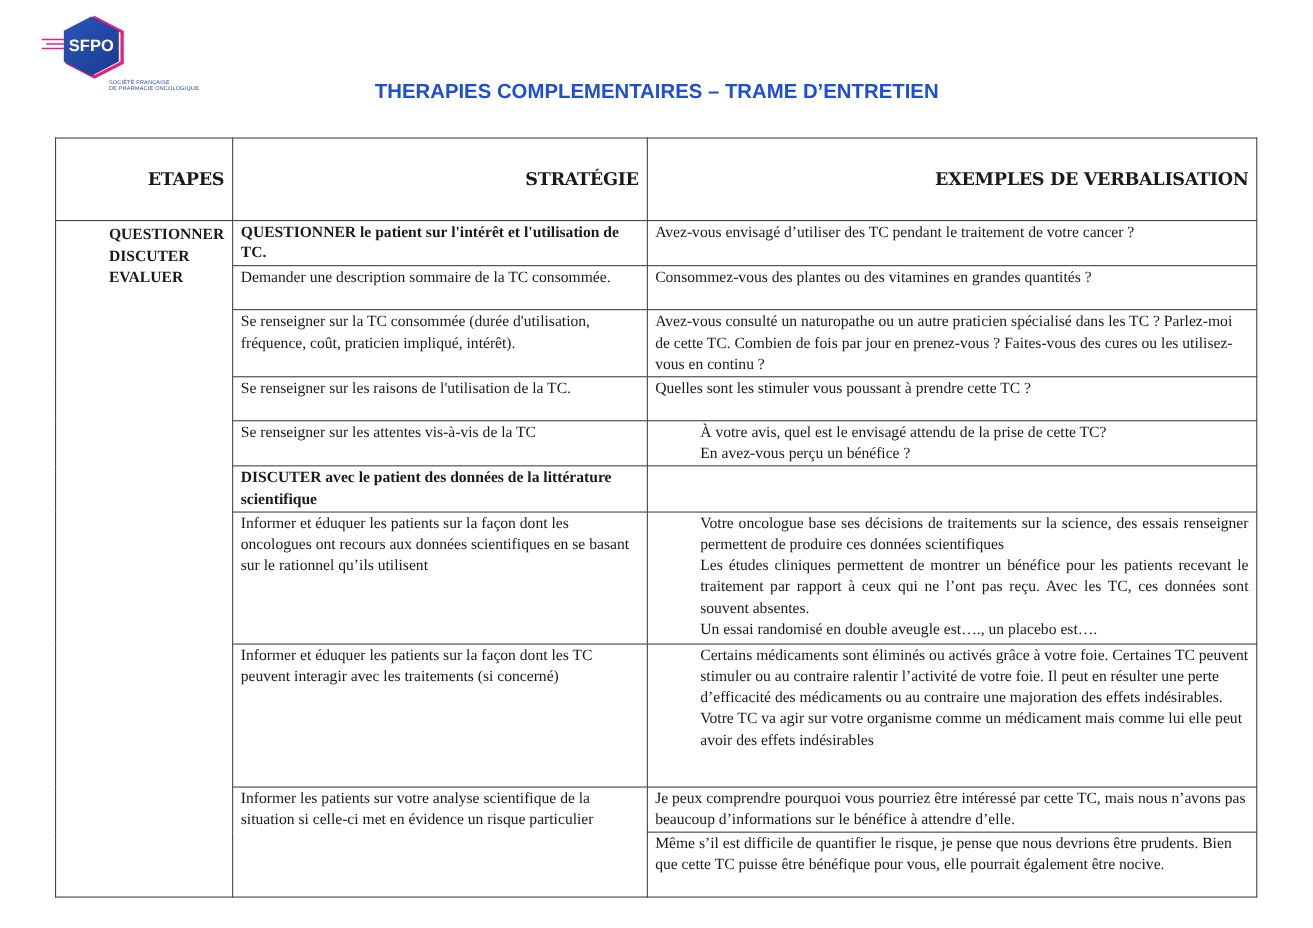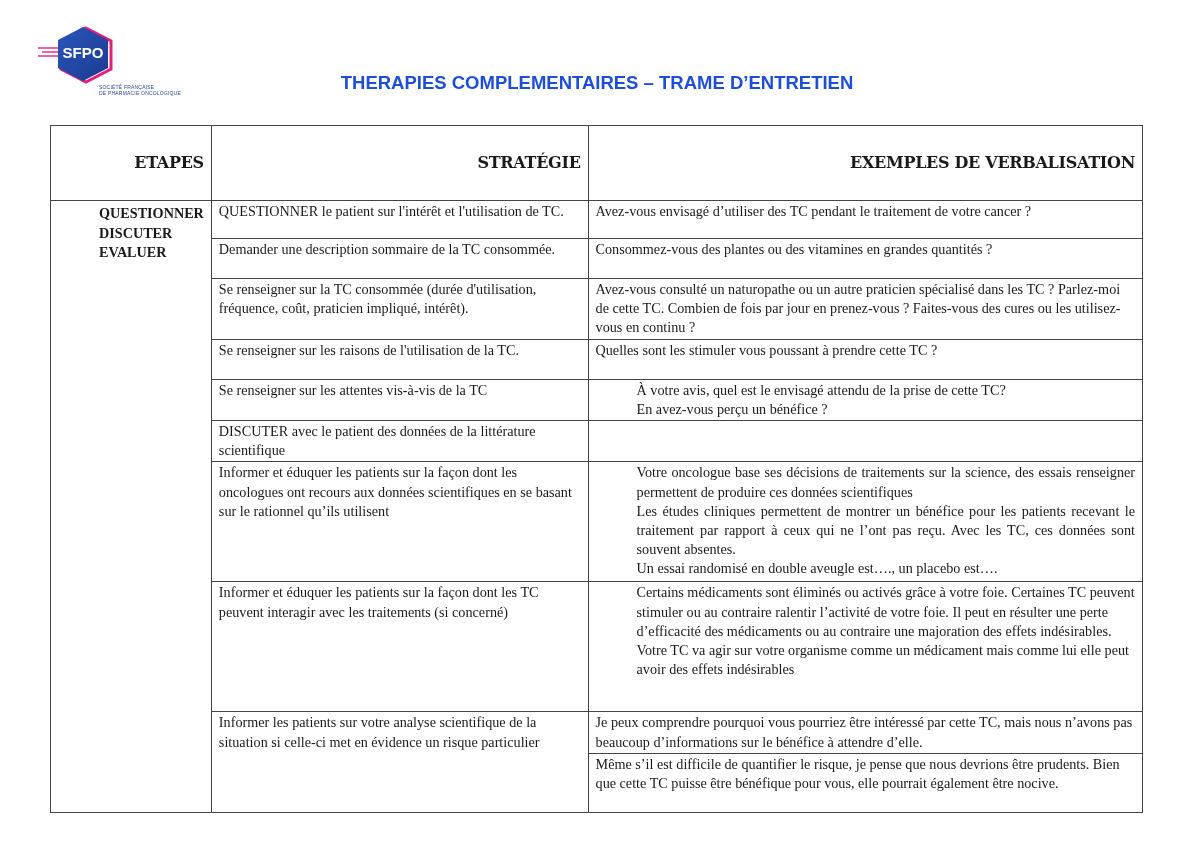--- a/index.html
+++ b/index.html
@@ -1,31 +1,31 @@
 <!DOCTYPE html>
 <html><head>
   <meta charset="utf-8">
   <style>
     html, body { margin: 0; padding: 0; background: #ffffff; }
     body { width: 1194px; height: 844px; position: relative; overflow: hidden; font-family: "DejaVu Serif", serif; color: #1a1a1a; }
 
-    .logo { position: absolute; left: 36px; top: 22px; width: 120px; height: 80px; }
+    .logo { position: absolute; left: 36px; top: 10px; width: 120px; height: 80px; }
     .logo svg { position: absolute; left: 0; top: 0; }
     .logo-text { position: absolute; left: 22px; top: 62px; font-family: "Liberation Sans", sans-serif; font-size: 5px; line-height: 6px; color: #2a4a9a; letter-spacing: 0.2px; white-space: nowrap; }
 
     .title { position: absolute; left: 0; width: 1194px; top: 72px; text-align: center; font-family: "Liberation Sans", sans-serif; font-weight: bold; font-size: 18.5px; color: #1d4ed8; }
 
     table.main { position: absolute; left: 50px; top: 125px; width: 1093px; border-collapse: collapse; font-family: "Liberation Serif", serif; font-size: 14.2px; line-height: 19.2px; }
     table.main td, table.main th { border: 1.3px solid #444; vertical-align: top; padding: 1px 7px 1px 7px; }
     table.main th { height: 72px; vertical-align: middle; text-align: right; font-family: "DejaVu Serif", serif; font-size: 16px; font-weight: bold; letter-spacing: -0.3px; }
     .col1 { width: 122px; }
     .col2 { width: 372px; }
     .col3 { width: 555px; }
     .etapes { font-weight: bold; line-height: 19.5px; padding-top: 3px !important; }
-    .b { font-weight: normal; }
+    .b { font-weight: bold; }
     .just { text-align: justify; }
     .line { display: block; margin-left: 41px; }
   </style>
 </head>
 <body>
 
 <div class="logo">
   <svg width="90" height="62" viewBox="0 0 90 62">
     <defs>
       <linearGradient id="hexg" x1="0" y1="0" x2="1" y2="1">

